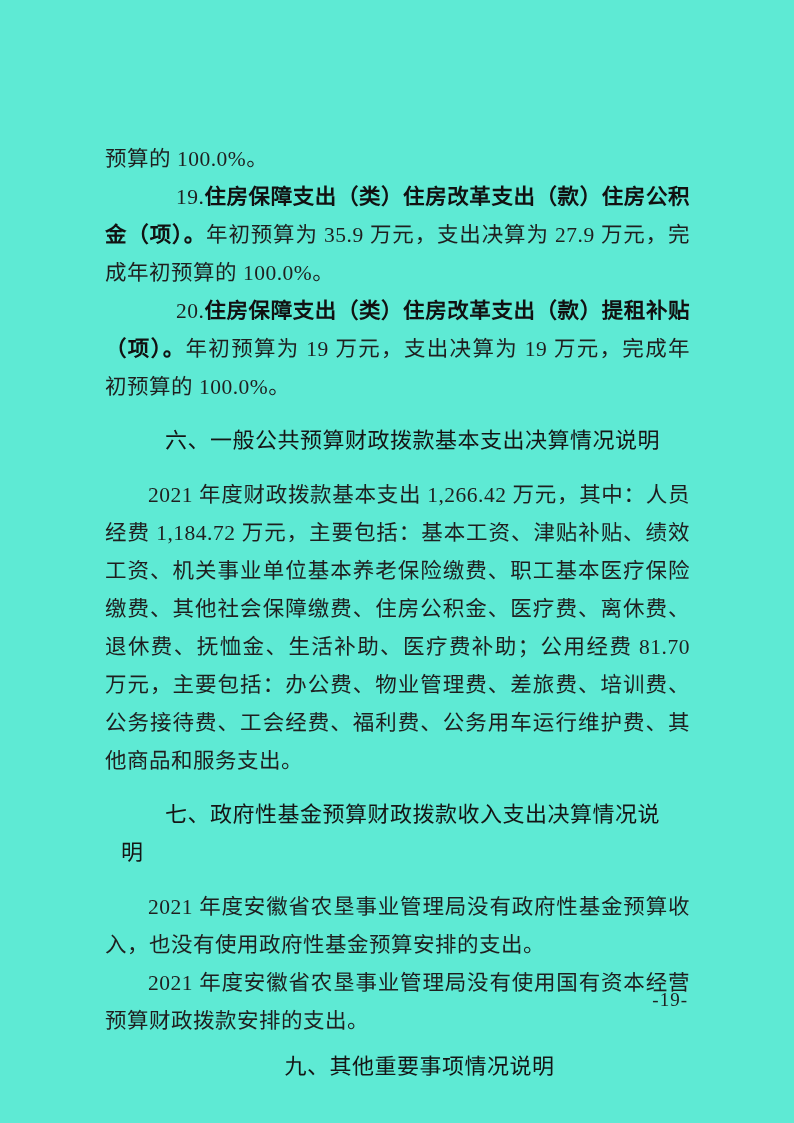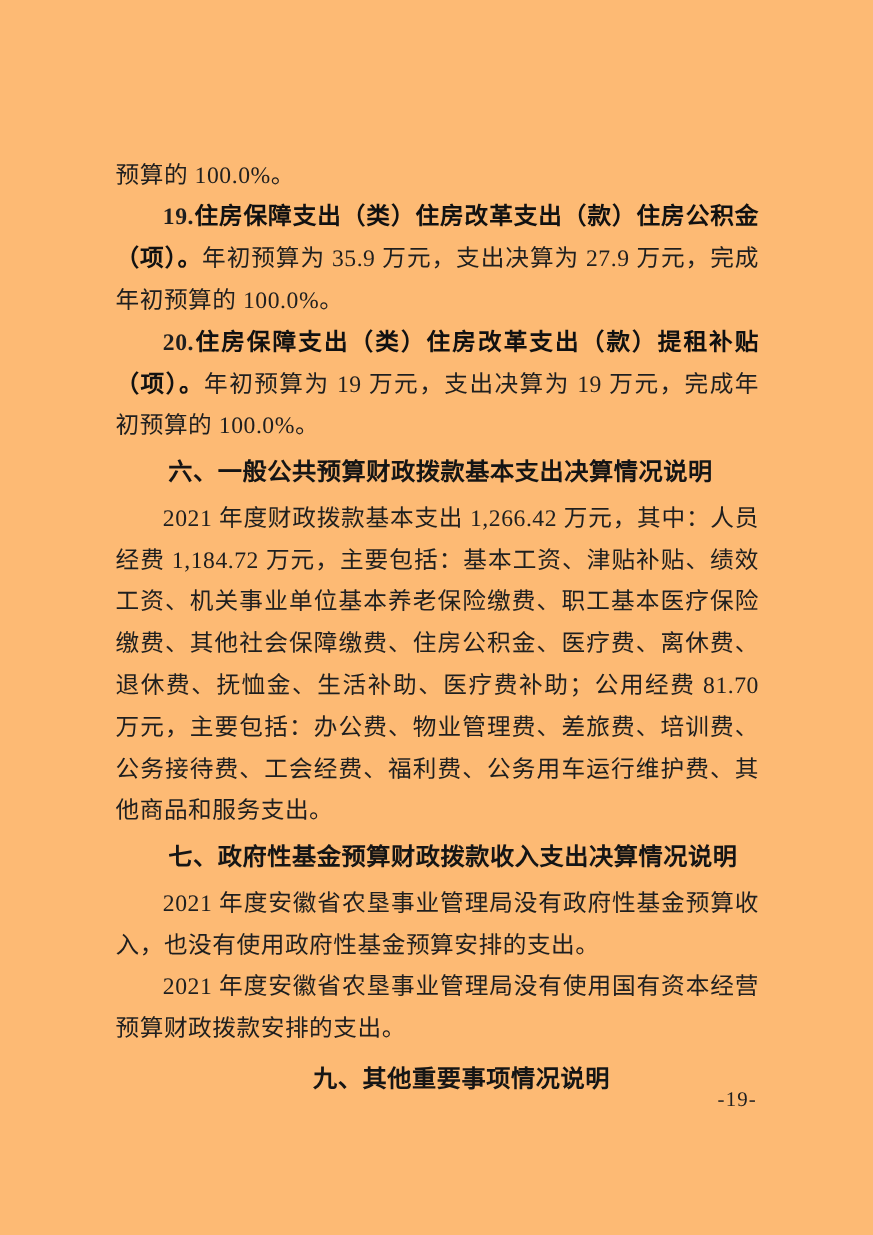--- a/index.html
+++ b/index.html
@@ -5,21 +5,21 @@
 <style>
   html, body {
     margin: 0;
     padding: 0;
     background: #ffffff;
   }
   .page {
     position: relative;
     width: 794px;
     height: 1123px;
-    background: #fdba74;
+    background: #5eead4;
     overflow: hidden;
     font-family: "Liberation Serif", "DejaVu Serif", serif;
     color: #1f1f1f;
   }
   .content {
     position: absolute;
     left: 105px;
     top: 140px;
     width: 585px;
   }
@@ -28,30 +28,31 @@
     font-size: 21.5px;
     line-height: 38px;
     text-align: justify;
     letter-spacing: 0.5px;
     word-break: break-all;
   }
   .indent {
     text-indent: 2em;
   }
   .item-num {
-    font-weight: bold;
+    font-weight: normal;
+    margin-left: 28px;
   }
   .item-title-bold {
     font-weight: bold;
     color: #111111;
   }
   .sec-heading {
-    margin: 4px;
+    margin: 16px;
     font-family: "Liberation Sans", "DejaVu Sans", sans-serif;
-    font-weight: bold;
+    font-weight: normal;
     font-size: 22px;
     line-height: 38px;
     color: #151515;
     text-indent: 2em;
     letter-spacing: 0.5px;
   }
   .sec-heading.gap-before {
     margin-top: 8px;
     text-align: center;
   }

